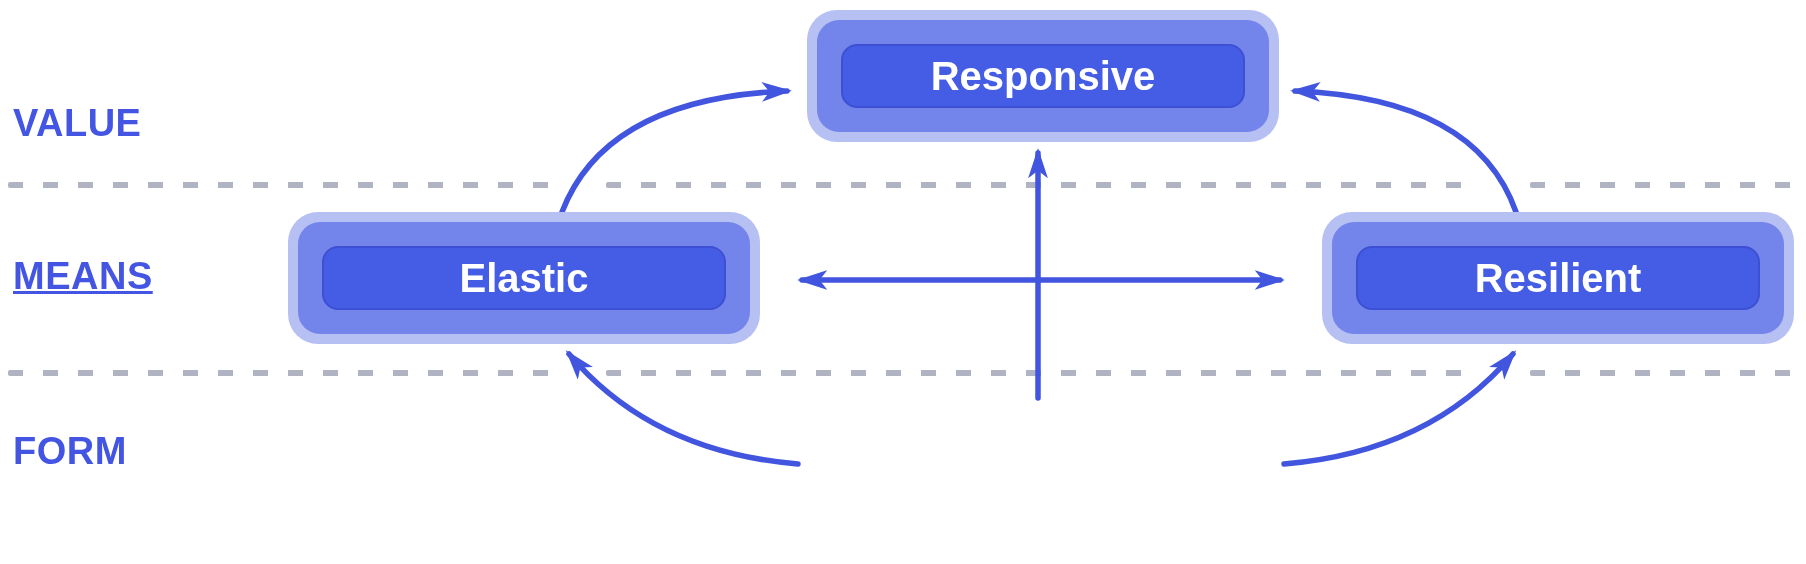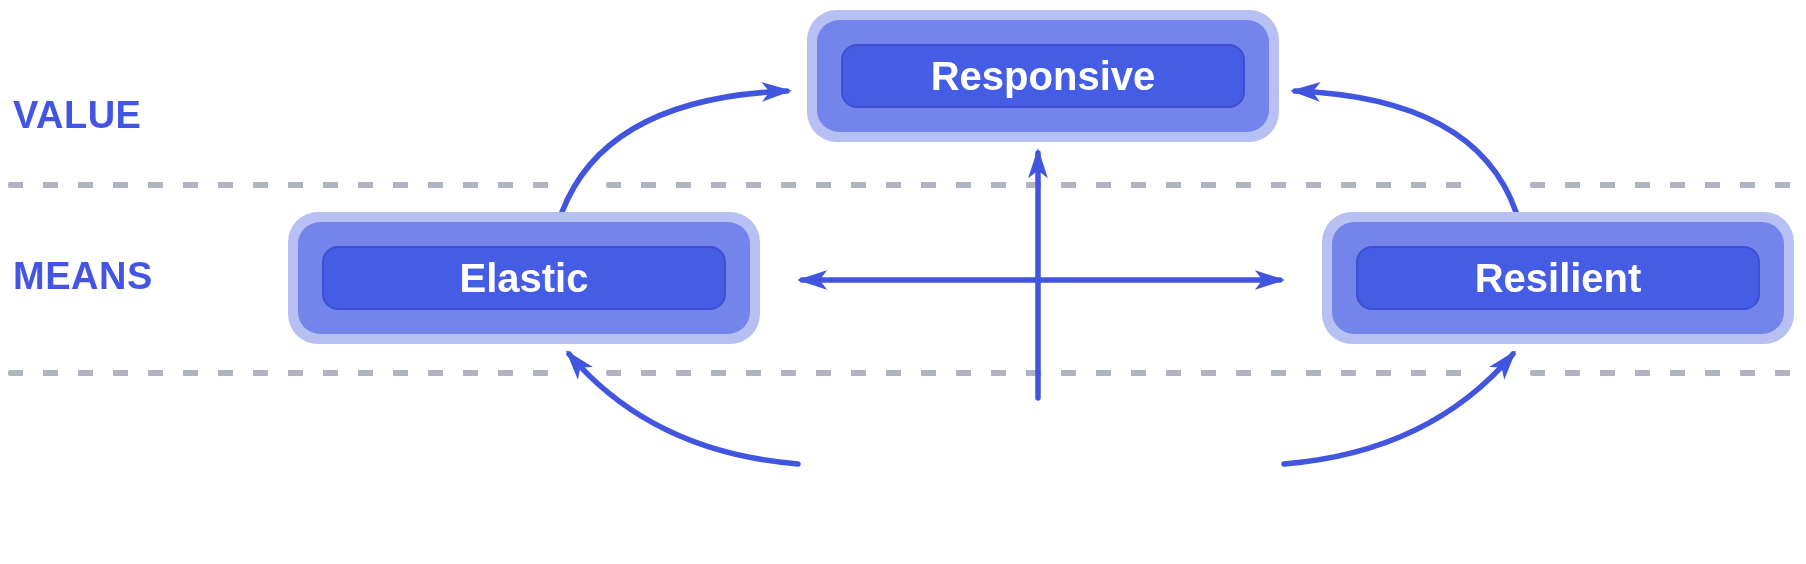--- a/index.html
+++ b/index.html
@@ -26,22 +26,22 @@
   .row-label {
     position: absolute;
     left: 13px;
     font-size: 38px;
     font-weight: 700;
     line-height: 1;
     color: var(--accent_blue);
     letter-spacing: 0.5px;
     user-select: none;
   }
-  .row-label.value { top: 96px; }
-  .row-label.means { top: 257px; }
+  .row-label.value { top: 104px; }
+  .row-label.means { top: 257px; text-decoration: underline; }
   .row-label.form  { top: 432px; }
 
   .dash-seg {
     position: absolute;
     height: 6px;
     background: repeating-linear-gradient(90deg,
       var(--dashed_line) 0 15px, transparent 15px 35px);
     border-radius: 2px;
   }
   .dash-row1 { top: 182px; }
@@ -103,20 +103,21 @@
   }
   .arrow-head { fill: var(--arrow); }
 </style>
 </head>
 <body>
 
 <div class="canvas">
 
   <div class="row-label value">VALUE</div>
   <div class="row-label means">MEANS</div>
+  <div class="row-label form">FORM</div>
 
   <div class="dash-seg dash-row1 seg-a"></div>
   <div class="dash-seg dash-row1 seg-b"></div>
   <div class="dash-seg dash-row1 seg-c"></div>
 
   <div class="dash-seg dash-row2 seg-a"></div>
   <div class="dash-seg dash-row2 seg-b"></div>
   <div class="dash-seg dash-row2 seg-c"></div>
 
   <svg class="arrows" viewBox="0 0 1806 564" xmlns="http://www.w3.org/2000/svg">

